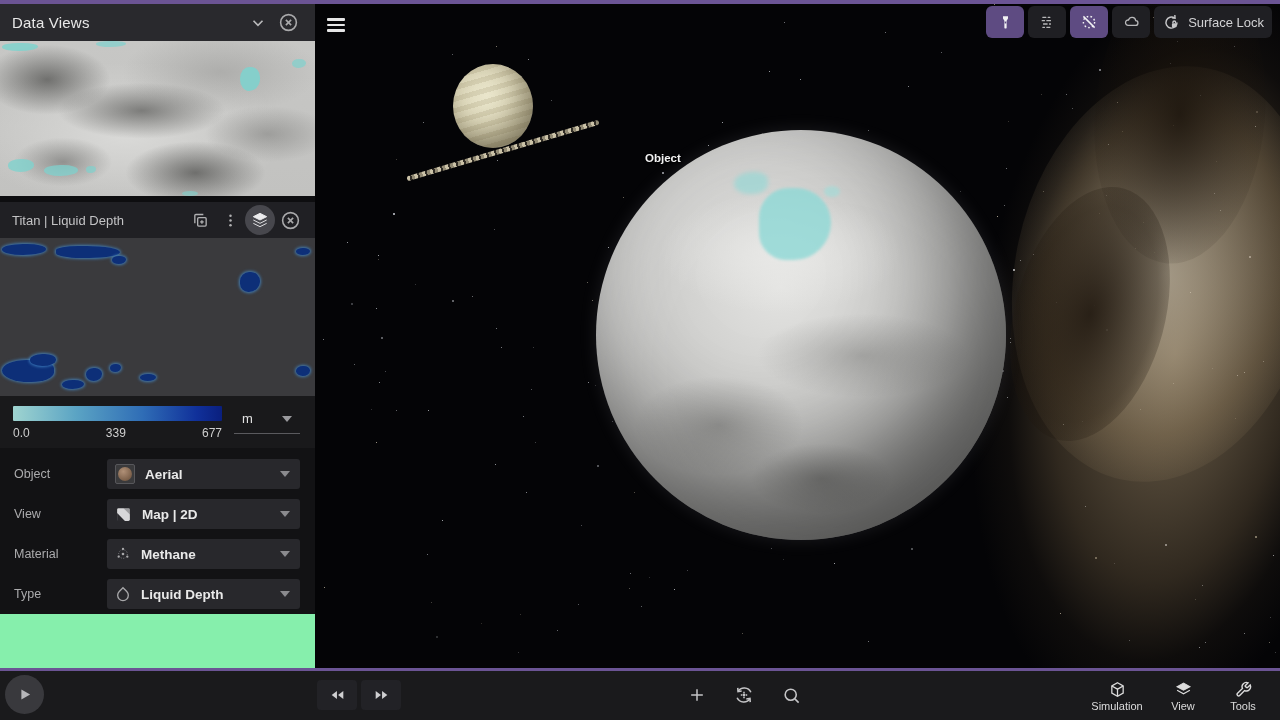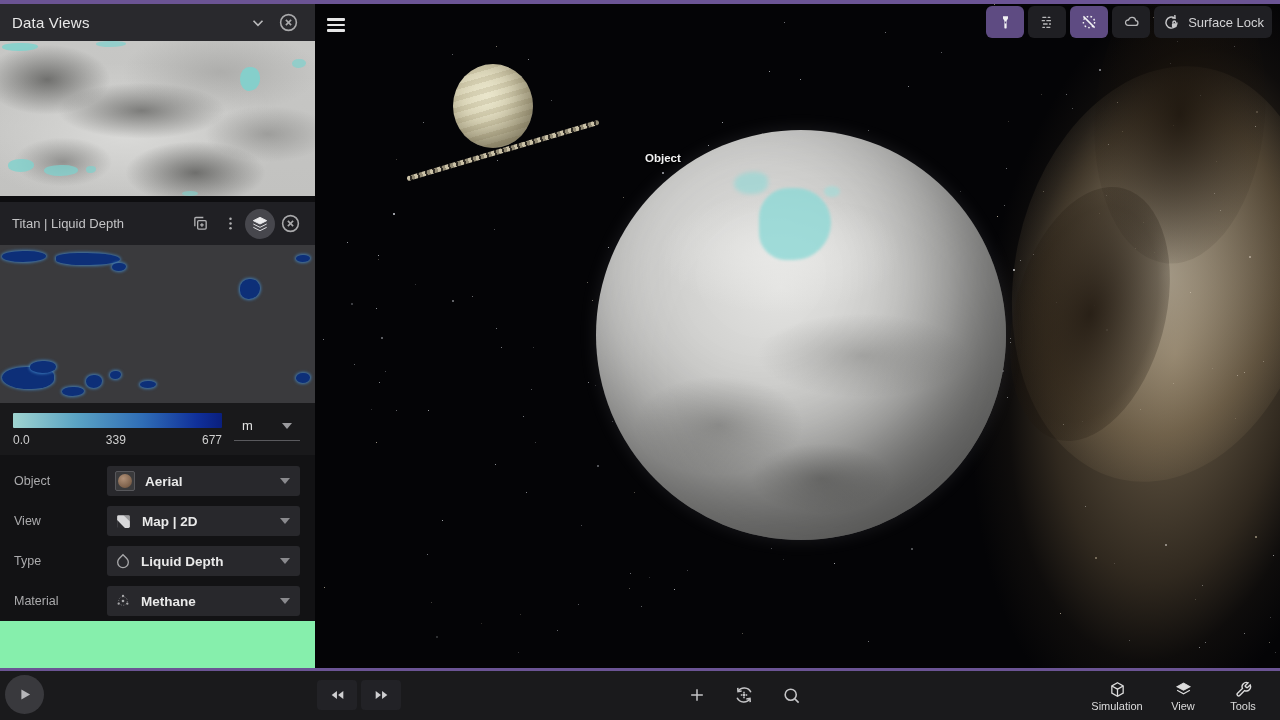--- a/index.html
+++ b/index.html
@@ -11,21 +11,21 @@
   .bottom-strip { position:absolute; left:0; top:668px; width:1280px; height:3px; background:#6b5494; z-index:50; }
 
   
   .sidebar { position:absolute; left:0; top:4px; width:315px; height:664px; background:#86efac; z-index:30; }
   .dv-header { position:relative; height:37px; background:#29292d; display:flex; align-items:center; padding:0 12px; }
   .dv-title { color:#e8e8e8; font-size:15px; letter-spacing:.2px; }
   .dv-header .spacer, .vrow .spacer { flex:1; }
   .icon-btn { width:30px; height:30px; display:flex; align-items:center; justify-content:center; cursor:pointer; flex:0 0 auto; }
   .vrow { position:relative; display:flex; align-items:center; padding:0 10px 0 12px; background:#1e1e21; }
   .vrow-1 { height:44px; }
-  .vrow-2 { height:43px; background:#202024; }
+  .vrow-2 { height:36px; background:#202024; }
   .vrow-title { color:#c3c3c5; font-size:13px; }
   .circle-active { width:30px; height:30px; border-radius:50%; background:#47474d; display:flex; align-items:center; justify-content:center; }
 
   
   .map { position:relative; width:315px; overflow:hidden; }
   .map-aerial { height:155px;
     background:
       radial-gradient(ellipse 90px 50px at 15% 25%, rgba(90,90,88,.8), transparent 70%),
       radial-gradient(ellipse 120px 40px at 45% 45%, rgba(95,95,93,.75), transparent 70%),
       radial-gradient(ellipse 100px 45px at 62% 85%, rgba(88,88,86,.8), transparent 70%),
@@ -249,40 +249,40 @@
         <svg width="17" height="17" viewBox="0 0 24 24">
             <rect x="3" y="3" width="18" height="18" rx="2" fill="#d8d8da"></rect>
             <path d="M3 21 L3 10 L14 21 Z" fill="#2a2a2e"></path>
             <path d="M21 3 L21 12 L12 3 Z" fill="#2a2a2e" opacity=".35"></path>
           </svg>
         <span class="dd-text">Map | 2D</span>
         <span class="caret"></span>
       </div>
     </div>
     <div class="prow">
-      <span class="prow-label">Type</span>
-      <div class="dropdown">
-        <svg width="16" height="16" viewBox="0 0 24 24" fill="none" stroke="#a8a8aa" stroke-width="2">
-            <path d="M12 2.7 l5.66 5.66 a8 8 0 1 1 -11.31 0 Z"></path>
-          </svg>
-        <span class="dd-text">Liquid Depth</span>
-        <span class="caret"></span>
-      </div>
-    </div>
-    <div class="prow">
       <span class="prow-label">Material</span>
       <div class="dropdown">
         <svg width="16" height="16" viewBox="0 0 24 24" fill="#a8a8aa">
             <circle cx="12" cy="12" r="2"></circle>
             <circle cx="12" cy="4.5" r="1.7"></circle>
             <circle cx="5.5" cy="16" r="1.7"></circle>
             <circle cx="18.5" cy="16" r="1.7"></circle>
             <circle cx="12" cy="12" r="6.5" fill="none" stroke="#a8a8aa" stroke-width="1" stroke-dasharray="1.5 2.5"></circle>
           </svg>
         <span class="dd-text">Methane</span>
+        <span class="caret"></span>
+      </div>
+    </div>
+    <div class="prow">
+      <span class="prow-label">Type</span>
+      <div class="dropdown">
+        <svg width="16" height="16" viewBox="0 0 24 24" fill="none" stroke="#a8a8aa" stroke-width="2">
+            <path d="M12 2.7 l5.66 5.66 a8 8 0 1 1 -11.31 0 Z"></path>
+          </svg>
+        <span class="dd-text">Liquid Depth</span>
         <span class="caret"></span>
       </div>
     </div>
   </div>
 </div>
 
 <div class="viewport">
   <div id="starfield">
       <i style="position:absolute;left:850px;top:540px;width:2px;height:2px;border-radius:50%;background:#dfe3ea;opacity:0.79"></i>
       <i style="position:absolute;left:692px;top:393px;width:1px;height:1px;border-radius:50%;background:#dfe3ea;opacity:0.74"></i>

